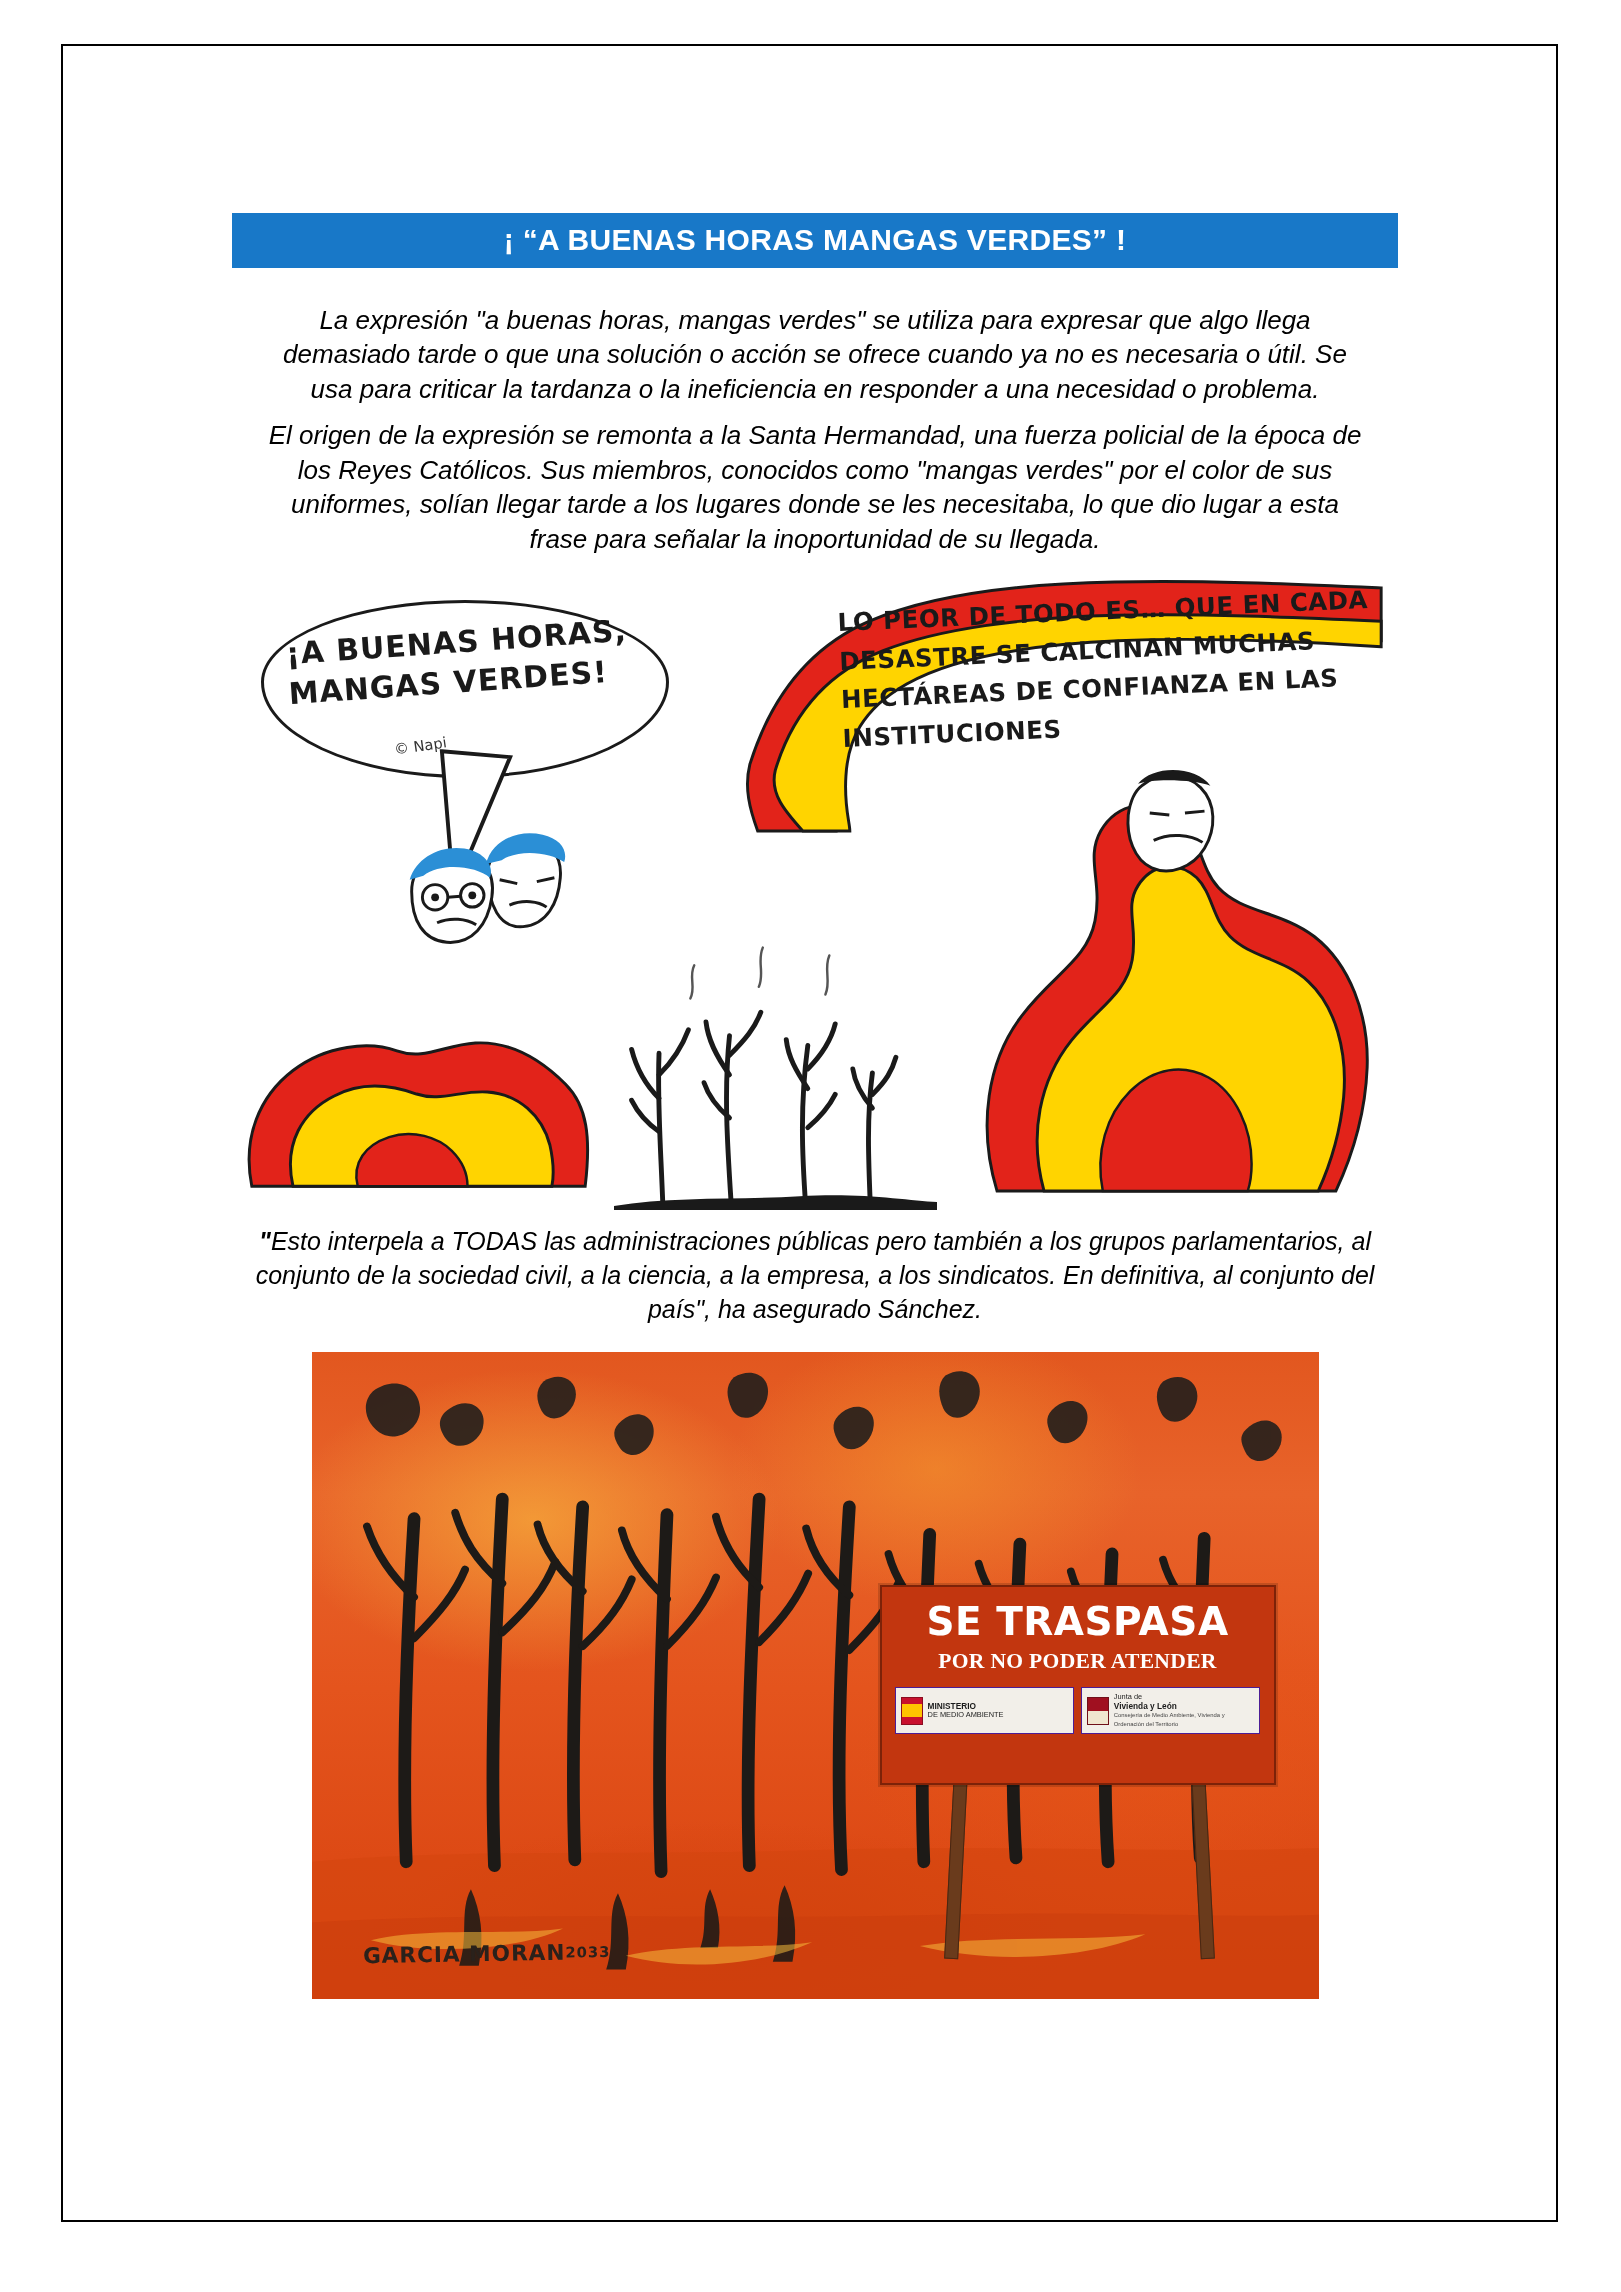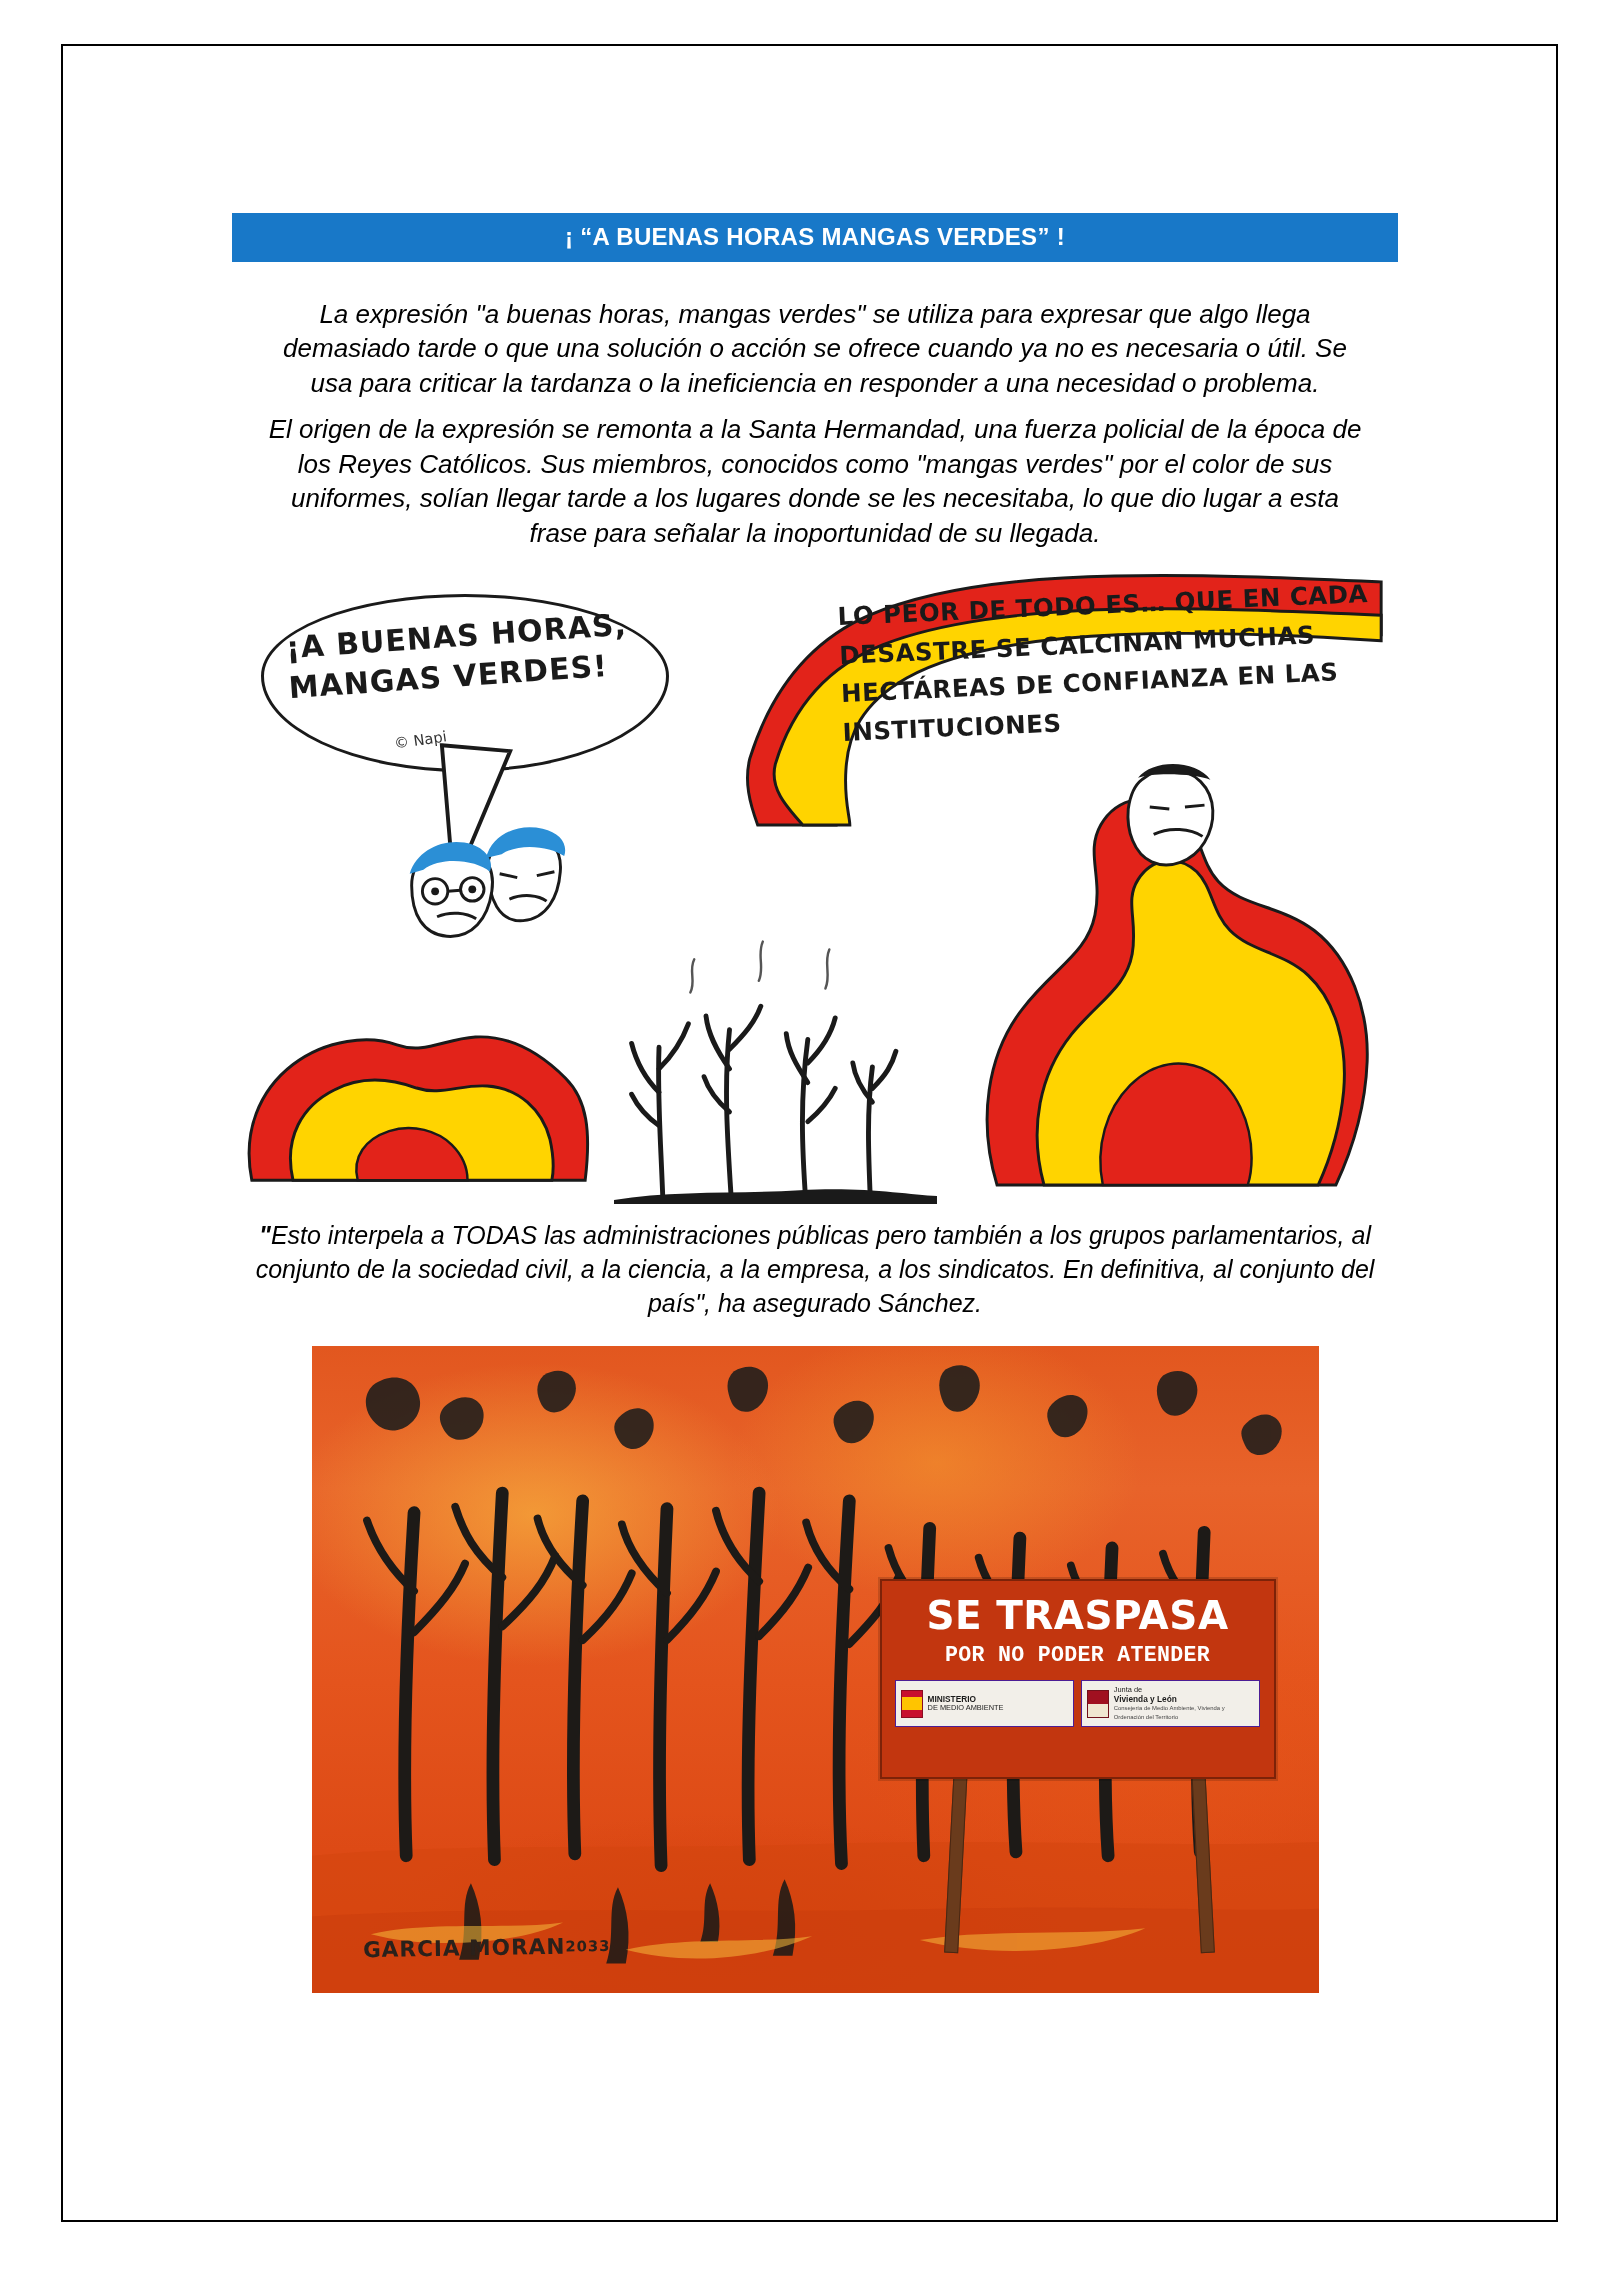--- a/index.html
+++ b/index.html
@@ -27,21 +27,21 @@
     position: absolute;
     left: 169px;
     top: 167px;
     width: 1166px;
   }
   .title-bar {
     background: #1878c8;
     color: #ffffff;
     text-align: center;
     font-weight: bold;
-    font-size: 24px;
+    font-size: 30px;
     letter-spacing: 0.3px;
     padding: 9.8px 0 10.8px 0;
     width: 1166px;
     box-sizing: border-box;
   }
   .para {
     font-style: italic;
     font-size: 26px;
     line-height: 1.33;
     text-align: center;
@@ -213,21 +213,21 @@
     font-family: "DejaVu Sans", sans-serif;
     font-weight: bold;
     font-size: 39px;
     line-height: 1.0;
     text-align: center;
     margin-top: 4.9px;
     letter-spacing: 0.5px;
   }
   .sign-sub {
     color: #ffffff;
-    font-family: Liberation Mono, monospace;
+    font-family: Liberation Serif, serif;
     font-weight: bold;
     font-size: 21.6px;
     text-align: center;
     margin-top: 7.8px;
     letter-spacing: 0.3px;
   }
   .sign-logos {
     display: flex;
     gap: 7.8px;
     margin: 13.7px 13.7px 0 13.7px;

